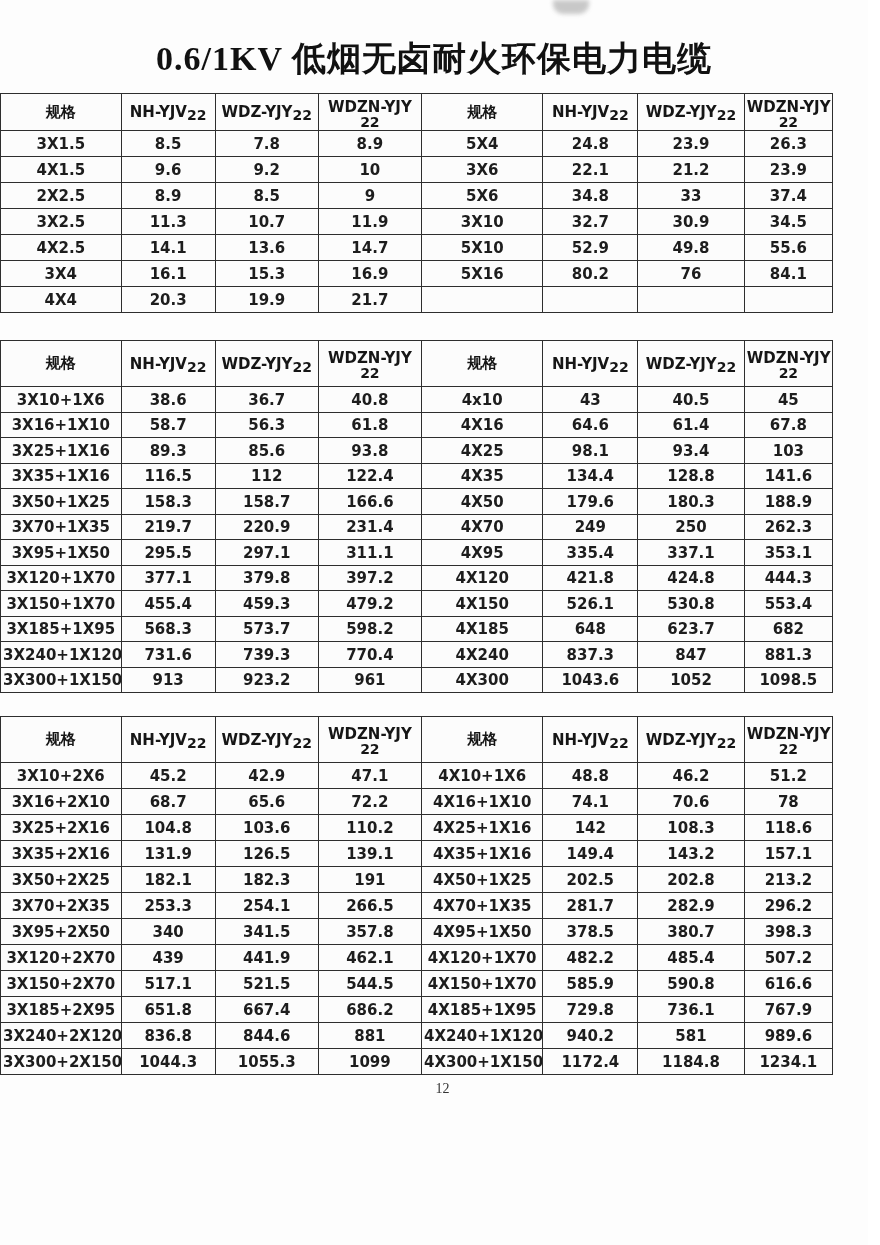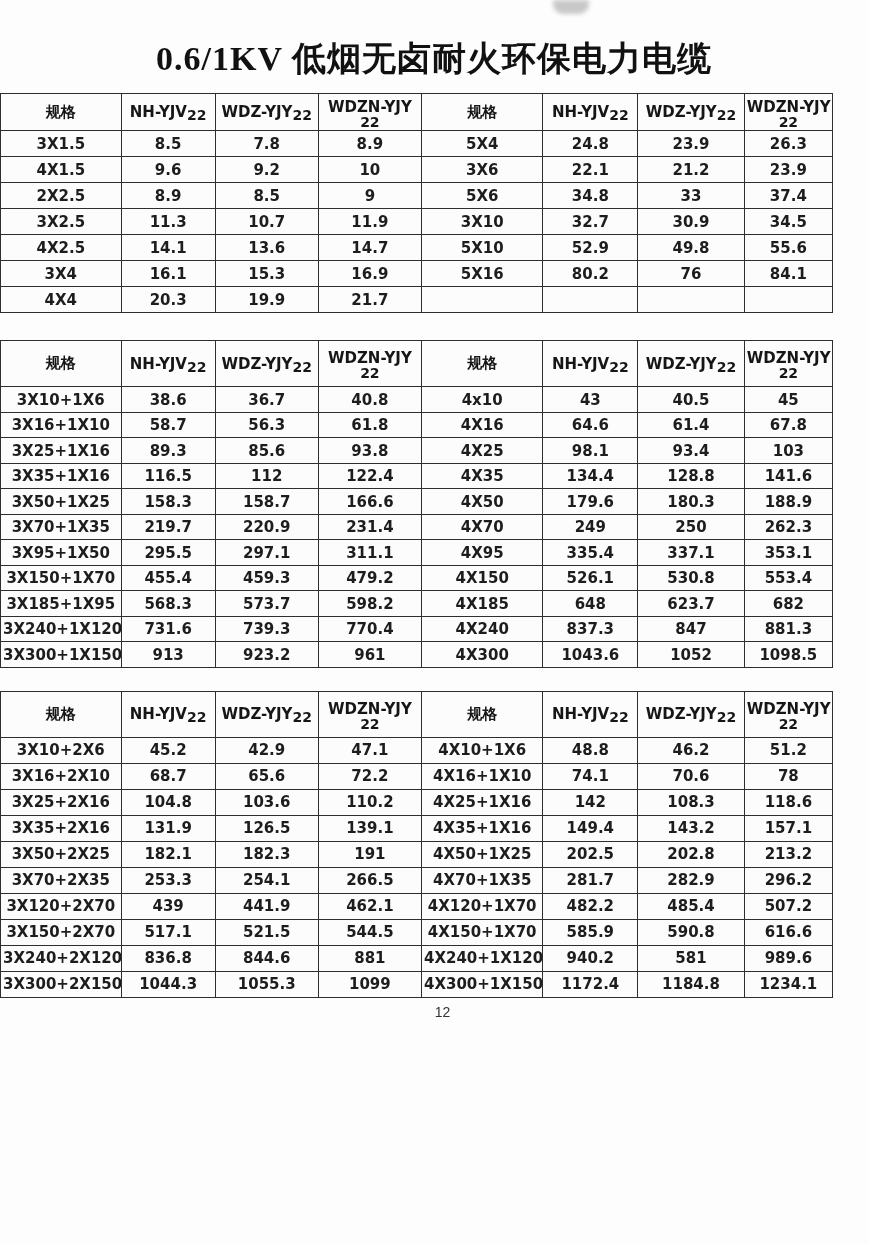--- a/index.html
+++ b/index.html
@@ -82,21 +82,21 @@
     vertical-align: -3px;
     line-height: 0;
   }
   th.wrap-h .h-line { display: block; line-height: 17px; padding-top: 2px; }
   th.wrap-h sub { display: block; line-height: 12px; vertical-align: baseline; }
   .page-number {
     text-align: center;
     width: 805px;
     margin-left: 40px;
     margin-top: 6px;
-    font-family: Liberation Sans, sans-serif;
+    font-family: Liberation Serif, serif;
     font-size: 14px;
     color: #333;
   }
 </style>
 </head>
 <body>
 
 <div class="page">
   <div class="smudge"></div>
 
@@ -301,20 +301,30 @@
             <td>3X95+1X50</td>
             <td>295.5</td>
             <td>297.1</td>
             <td>311.1</td>
             <td>4X95</td>
             <td>335.4</td>
             <td>337.1</td>
             <td>353.1</td>
           </tr>
           <tr>
+            <td>3X120+1X70</td>
+            <td>377.1</td>
+            <td>379.8</td>
+            <td>397.2</td>
+            <td>4X120</td>
+            <td>421.8</td>
+            <td>424.8</td>
+            <td>444.3</td>
+          </tr>
+          <tr>
             <td>3X150+1X70</td>
             <td>455.4</td>
             <td>459.3</td>
             <td>479.2</td>
             <td>4X150</td>
             <td>526.1</td>
             <td>530.8</td>
             <td>553.4</td>
           </tr>
           <tr>
@@ -434,40 +444,60 @@
             <td>3X70+2X35</td>
             <td>253.3</td>
             <td>254.1</td>
             <td>266.5</td>
             <td>4X70+1X35</td>
             <td>281.7</td>
             <td>282.9</td>
             <td>296.2</td>
           </tr>
           <tr>
+            <td>3X95+2X50</td>
+            <td>340</td>
+            <td>341.5</td>
+            <td>357.8</td>
+            <td>4X95+1X50</td>
+            <td>378.5</td>
+            <td>380.7</td>
+            <td>398.3</td>
+          </tr>
+          <tr>
             <td>3X120+2X70</td>
             <td>439</td>
             <td>441.9</td>
             <td>462.1</td>
             <td>4X120+1X70</td>
             <td>482.2</td>
             <td>485.4</td>
             <td>507.2</td>
           </tr>
           <tr>
             <td>3X150+2X70</td>
             <td>517.1</td>
             <td>521.5</td>
             <td>544.5</td>
             <td>4X150+1X70</td>
             <td>585.9</td>
             <td>590.8</td>
             <td>616.6</td>
           </tr>
           <tr>
+            <td>3X185+2X95</td>
+            <td>651.8</td>
+            <td>667.4</td>
+            <td>686.2</td>
+            <td>4X185+1X95</td>
+            <td>729.8</td>
+            <td>736.1</td>
+            <td>767.9</td>
+          </tr>
+          <tr>
             <td>3X240+2X120</td>
             <td>836.8</td>
             <td>844.6</td>
             <td>881</td>
             <td>4X240+1X120</td>
             <td>940.2</td>
             <td>581</td>
             <td>989.6</td>
           </tr>
           <tr>

